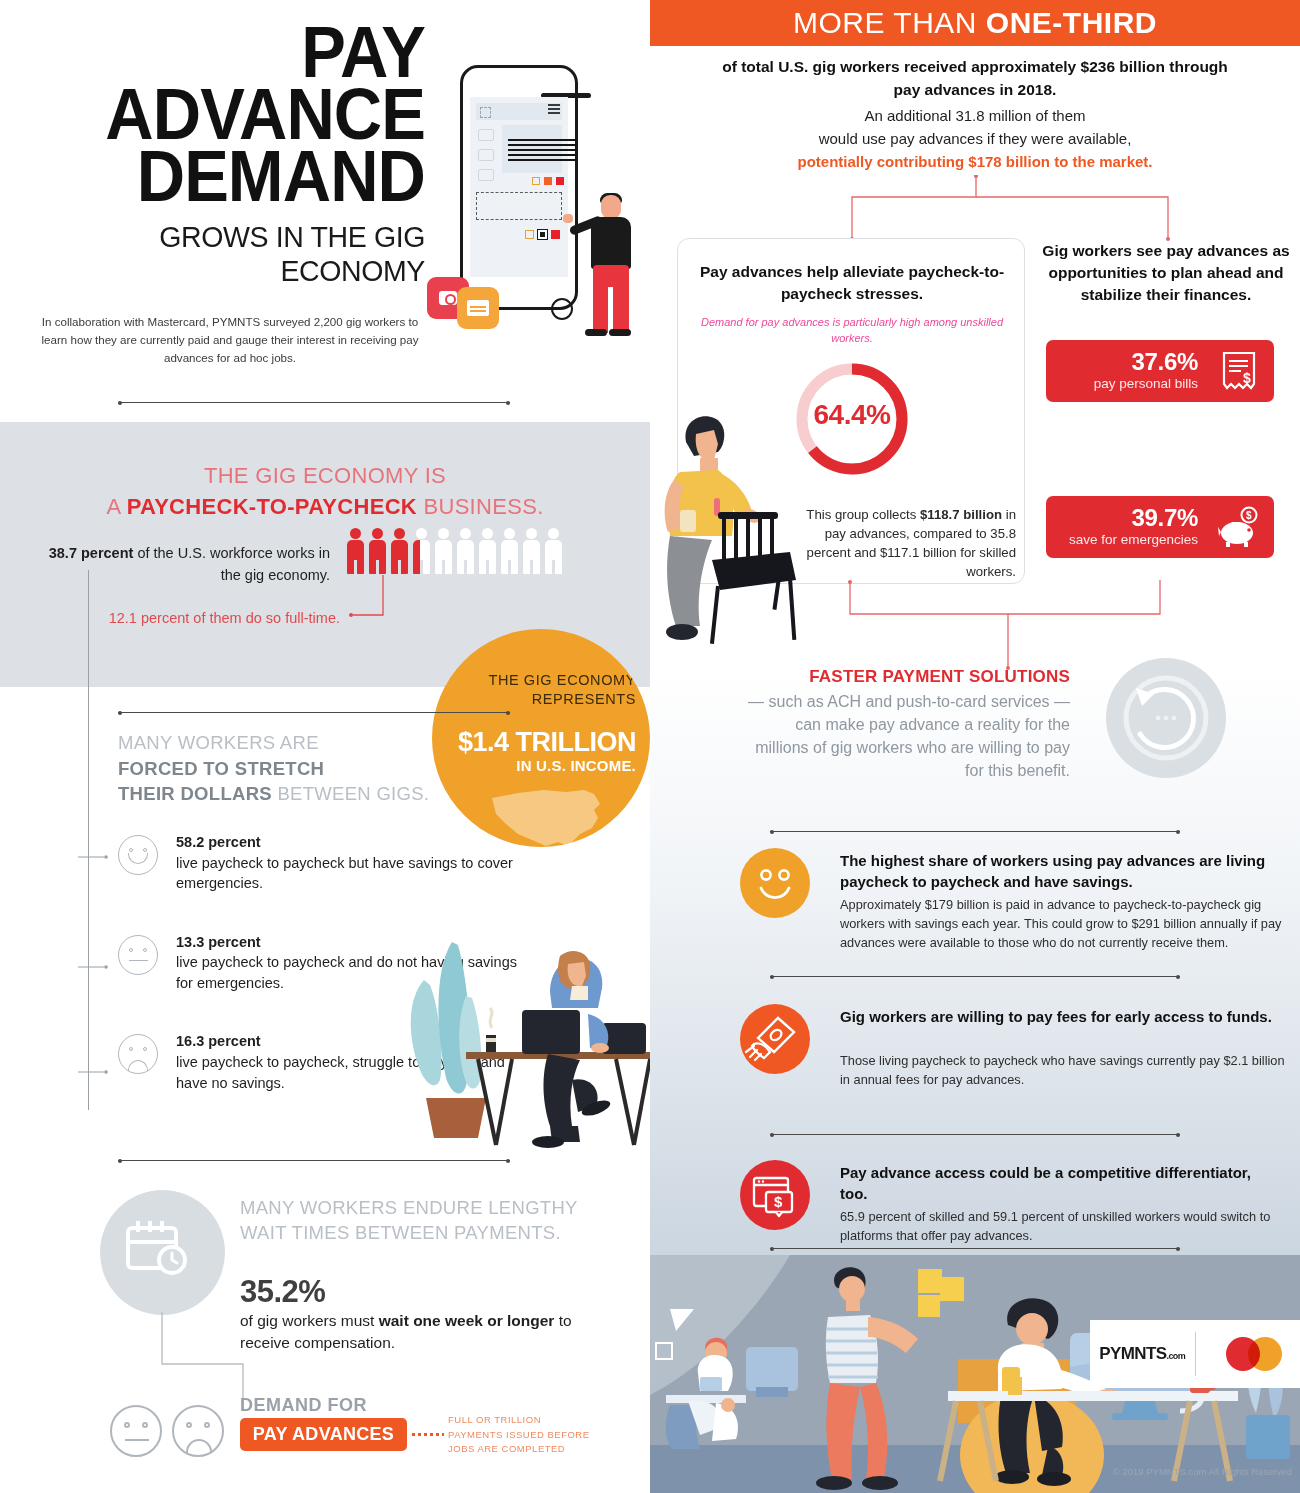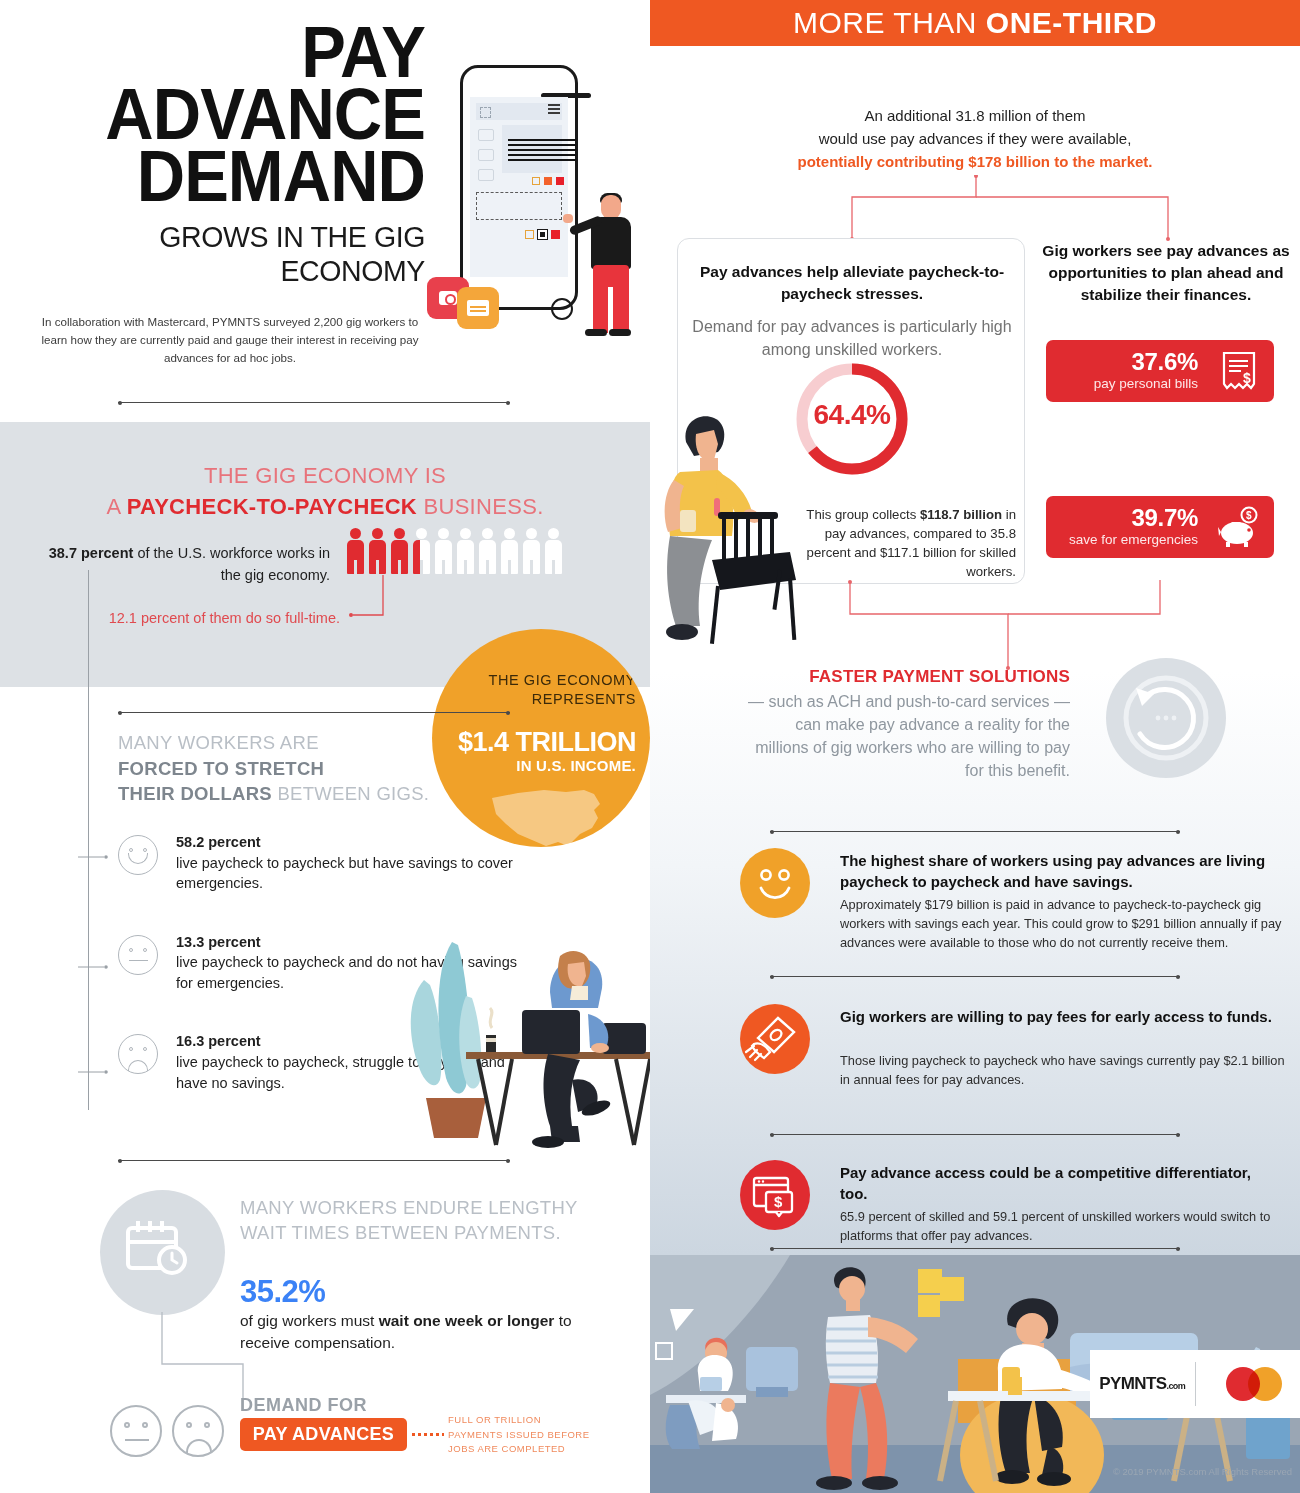--- a/index.html
+++ b/index.html
@@ -125,21 +125,21 @@
   .smtxt { font-size:14.5px; color:#1f1f1f; line-height:1.42; }
   .smtxt b { font-weight:bold; }
 
   
   .desk { position:absolute; left:400px; top:930px; width:250px; height:230px; }
 
   
   .wait-circle { position:absolute; left:100px; top:1190px; width:125px; height:125px; background:#d8dde2; border-radius:50%;}
   .cal-ico { position:absolute; left:26px; top:30px; width:62px; height:56px;}
   .wait-head { position:absolute; left:240px; top:1196px; width:350px; font-size:18.5px; color:#b9bfc6; line-height:1.35; letter-spacing:0.3px;}
-  .wait-pct { position:absolute; left:240px; top:1274px; font-size:31px; font-weight:bold; color:#3b82f6; letter-spacing:-0.5px;}
+  .wait-pct { position:absolute; left:240px; top:1274px; font-size:31px; font-weight:bold; color:#404040; letter-spacing:-0.5px;}
   .wait-sub { position:absolute; left:240px; top:1310px; width:345px; font-size:15.5px; color:#1f1f1f; line-height:1.42;}
   .wait-sub b { font-weight:bold;margin-top:36px; }
 
   .face2 { position:absolute; width:52px; height:52px; border:2px solid #b0b6bc; border-radius:50%; top:1405px;}
   .face2 .e { position:absolute; top:15px; width:6px; height:6px; border-radius:50%; border:2px solid #b0b6bc;}
   .face2 .e.l { left:12px;} .face2 .e.r { right:12px;}
   .face2 .m-flat { position:absolute; left:13px; top:32px; width:24px; height:2px; background:#b0b6bc;}
   .face2 .m-sad { position:absolute; left:12px; top:32px; width:26px; height:14px; border:2px solid #b0b6bc; border-bottom:none; border-radius:14px 14px 0 0;}
 
   .demand-for { position:absolute; left:240px; top:1395px; font-size:18px; font-weight:bold; color:#9aa1a8; letter-spacing:0.5px;}
@@ -159,21 +159,21 @@
   .orange-bar b { font-weight:bold;margin-top:24px; }
   .ob-light { font-weight:300; color:#fce6dd; }
 
   .rh-1 { position:absolute; left:60px; top:55px; width:530px; text-align:center; font-size:15.5px; font-weight:bold; color:#111; line-height:1.5;}
   .rh-2 { position:absolute; left:60px; top:105px; width:530px; text-align:center; font-size:15px; color:#1f1f1f; line-height:1.53;}
   .rh-2 b { color:#ef5822; font-weight:bold; }
 
   .card-box { position:absolute; left:677px; top:238px; width:348px; height:346px;
      background:#fff; border:1px solid #dcdfe3; border-radius:12px; }
   .cb-h { position:absolute; left:18px; top:22px; width:312px; text-align:center; font-size:15.5px; font-weight:bold; color:#111; line-height:1.42;}
-  .cb-s { position:absolute; left:14px; top:76px; width:320px; text-align:center; font-size:16px; color:#737373; line-height:1.45;}
+  .cb-s { position:absolute; left:14px; top:76px; width:320px; text-align:center; font-size:11px; color:#ec4899; line-height:1.45;font-style:italic;}
   .donut { position:absolute; left:114px; top:120px; width:120px; height:120px;}
   .donut-lbl { position:absolute; left:114px; top:160px; width:120px; text-align:center; font-size:28px; font-weight:bold; color:#e02b30; letter-spacing:-0.5px;}
   .cb-f { position:absolute; left:110px; top:266px; width:228px; text-align:right; font-size:13.2px; color:#2a2a2a; line-height:1.45;}
   .cb-f b { font-weight:bold; }
 
   .lady { position:absolute; left:660px; top:400px; width:170px; height:250px;}
 
   .rt-head { position:absolute; left:1038px; top:240px; width:256px; text-align:center;
      font-size:15.5px; font-weight:bold; color:#111; line-height:1.42;}
   .redbox { position:absolute; left:1046px; width:228px; height:62px; background:#e02b30; border-radius:7px;}
@@ -186,21 +186,21 @@
   .fps .b { font-size:16px; color:#8f979f; }
   .fps-circle { position:absolute; left:1106px; top:658px; width:120px; height:120px; background:#dadfe4; border-radius:50%;}
 
   .bot-item { position:absolute; left:740px; width:540px;}
   .bi-ico { position:absolute; left:0; top:0; width:70px; height:70px; border-radius:50%;}
   .bi-h { position:absolute; left:100px; top:2px; width:440px; font-size:15px; font-weight:bold; color:#111; line-height:1.4;}
   .bi-b { position:absolute; left:100px; width:445px; font-size:12.8px; color:#2e2e2e; line-height:1.47;}
 
   .bottom-illo { position:absolute; left:650px; top:1255px; width:650px; height:238px; overflow:hidden;}
 
-  .footer-box { position:absolute; left:1090px; top:1350px; width:210px; height:68px; background:#fff;
+  .footer-box { position:absolute; left:1090px; top:1320px; width:210px; height:68px; background:#fff;
      display:flex; align-items:center; }
   .pymnts { flex:1; text-align:center; font-size:17px; font-weight:bold; color:#1a1a1a; letter-spacing:-0.6px;}
   .pymnts sup { font-size:9px; font-weight:bold; vertical-align:baseline;}
   .fdiv { width:1px; height:44px; background:#c8ccd0;}
   .mc { flex:1; display:flex; align-items:center; justify-content:center; position:relative; height:40px;}
   .mc i { position:absolute; width:34px; height:34px; border-radius:50%;}
   .mc i.r { background:#e02b30; left:30px;}
   .mc i.y { background:#f0a129; left:52px; mix-blend-mode:multiply;}
   .copyright { position:absolute; left:1030px; top:1466px; width:262px; text-align:right; font-size:9.5px; color:#9aa6b3;}
 </style>
@@ -443,20 +443,21 @@
     <div class="pa-dots"></div>
     <div class="pa-note">FULL OR TRILLION PAYMENTS ISSUED BEFORE JOBS ARE COMPLETED</div>
   </div>
 
   <div class="right-col">
     <div class="orange-bar">
       <span><span class="ob-light">MORE THAN </span><b>ONE-THIRD</b></span>
     </div>
   </div>
 
+  <div class="rh-1" style="position:absolute;left:710px;top:55px;">of total U.S. gig workers received approximately $236 billion through pay advances in 2018.</div>
   <div class="rh-2" style="position:absolute;left:710px;top:105px;">
     <div>An additional 31.8 million of them</div>
     <div>would use pay advances if they were available,</div>
     <b>potentially contributing $178 billion to the market.</b>
   </div>
 
   <svg style="position:absolute;left:830px;top:175px;width:390px;height:70px;">
     <circle cx="146" cy="1" r="2" fill="#e8666b"></circle>
     <path d="M146 1 L146 22 L22 22 L22 63" stroke="#e8666b" stroke-width="1.3" fill="none"></path>
     <path d="M146 22 L338 22 L338 63" stroke="#e8666b" stroke-width="1.3" fill="none"></path>

